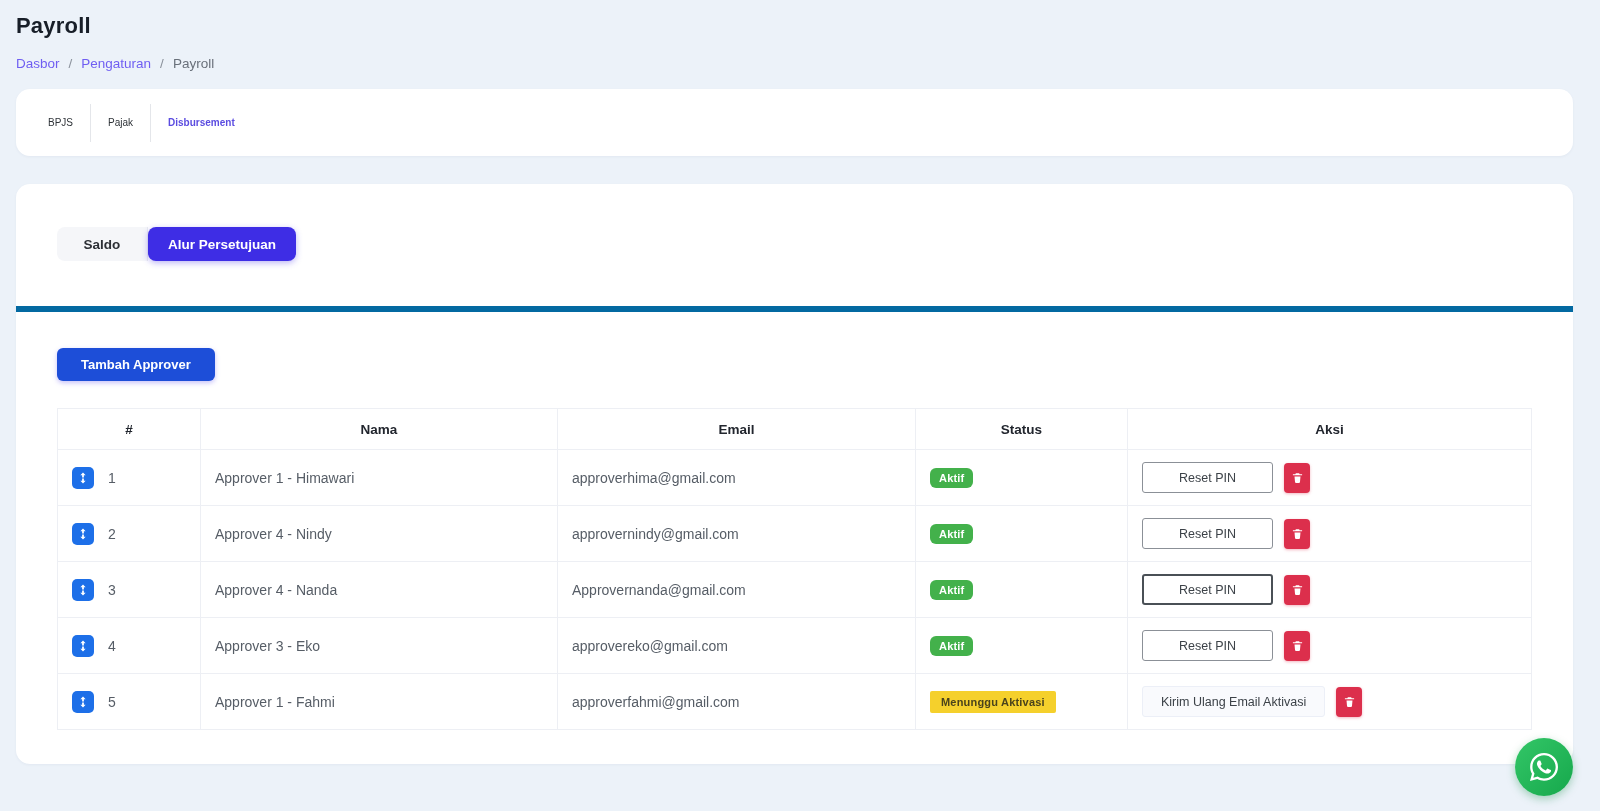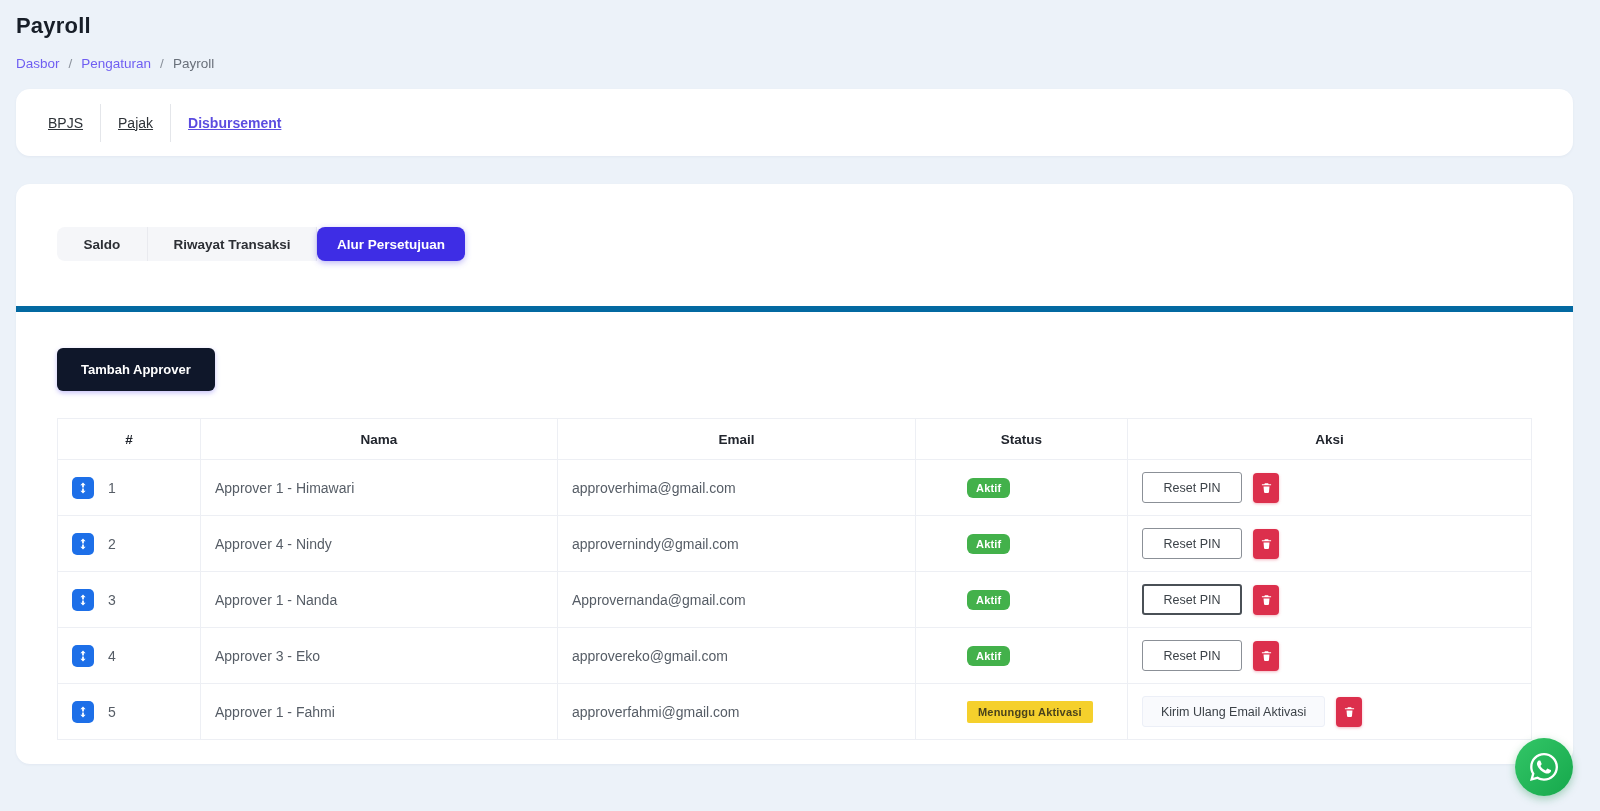--- a/index.html
+++ b/index.html
@@ -25,21 +25,21 @@
 
   
   .card {
     background:#fff; border-radius:14px;
     box-shadow:0 1px 3px rgba(30,50,90,.05);
   }
   .tabs-card {
     margin-top:18px; height:67px;
     display:flex; align-items:center; padding:0 32px;
   }
-  .tab { font-size:14px; color:#2e3338; padding:0 17px; cursor:pointer; font-weight:500;text-decoration:underline; }
+  .tab { font-size:10px; color:#2e3338; padding:0 17px; cursor:pointer; font-weight:500; }
   .tab:first-child { padding-left:0; }
   .tab.active { color:#5b4ce0; font-weight:600; }
   .tab-divider { width:1px; height:38px; background:#e4e6ea; }
 
   .main-card { margin-top:28px; height:580px; }
   .main-card-head { padding:43px 41px 45px; border-bottom:6px solid #0369a1; }
   .subtab-group { display:inline-flex; border-radius:8px; }
   .subtab {
     height:34px; display:flex; align-items:center; justify-content:center;
     background:#f5f6f9; border-right:1px solid #e9eaef;
@@ -48,50 +48,50 @@
   .subtab:first-child { border-radius:8px 0 0 8px; width:91px; }
   .subtab:nth-child(2) { width:169px; }
   .subtab.active {
     width:148px; background:#3e2de5; color:#fff; font-weight:700;
     border:none; border-radius:8px;
     box-shadow:0 2px 6px rgba(62,45,229,.35);
   }
 
   .main-card-body { padding:36px 41px 0; }
   .add-approver-btn {
-    height:43px; padding:0 24px; border:none; border-radius:6px;
-    background:#0f172a; color:#fff; font-family:inherit;
+    height:33px; padding:0 24px; border:none; border-radius:6px;
+    background:#1d4ed8; color:#fff; font-family:inherit;
     font-size:13px; font-weight:700; cursor:pointer;
     box-shadow:0 2px 5px rgba(115,103,240,.4);
   }
 
   
   table { margin-top:27px; width:100%; border-collapse:collapse; border:1px solid #e8ebf1; }
   th {
     height:41px; font-size:13.5px; font-weight:700; color:#22262e;
     text-align:center; border:1px solid #edeff4; background:#fff;
   }
   td { height:56px; border:1px solid #edeff4; font-size:14px; color:#565d66; padding:0 14px; }
   .num-cell { display:flex; align-items:center; gap:14px; }
   .drag-handle {
     width:22px; height:22px; border-radius:5px; background:#1d6fe8;
     display:flex; align-items:center; justify-content:center; cursor:grab; flex:0 0 auto;
   }
   .badge {
     display:inline-block; padding:4px 9px; border-radius:6px;
-    font-size:11px; font-weight:700; letter-spacing:.2px;margin-left:37px;
+    font-size:11px; font-weight:700; letter-spacing:.2px;
   }
   .badge.active  { background:#43b14b; color:#fff; }
   .badge.pending { background:#f5d02c; color:#4a431c; border-radius:2px; padding:5px 11px; }
   .actions { display:flex; align-items:center; gap:11px; }
   .action-button {
     height:31px; border-radius:3px; font-family:inherit;
     font-size:12.5px; color:#3c4248; cursor:pointer; background:#fff;
   }
-  .action-button.reset-pin { width:100px; border:1px solid #8b9097; }
+  .action-button.reset-pin { width:131px; border:1px solid #8b9097; }
   .action-button.reset-pin.emphasis { border:2px solid #4a5056; }
   .action-button.resend { padding:0 18px; background:#f9fafd; border:1px solid #eceff7; }
   .delete-button {
     width:26px; height:30px; border:none; border-radius:4px;
     background:#dc2f4c; display:flex; align-items:center; justify-content:center; cursor:pointer;
     box-shadow:0 1px 3px rgba(220,47,76,.35);
   }
 
   
   .whatsapp-fab {
@@ -122,21 +122,20 @@
     <div class="tab-divider"></div>
     <div class="tab">Pajak</div>
     <div class="tab-divider"></div>
     <div class="tab active">Disbursement</div>
   </div>
 
   <div class="card main-card">
     <div class="main-card-head">
       <div class="subtab-group">
         <div class="subtab">Saldo</div>
-        <div class="subtab">Riwayat Transaksi</div>
         <div class="subtab active">Alur Persetujuan</div>
       </div>
     </div>
 
     <div class="main-card-body">
       <button class="add-approver-btn">Tambah Approver</button>
 
       <table>
         <colgroup>
           <col style="width:143px">
@@ -219,21 +218,21 @@
     <td>
       <div class="num-cell">
         <span class="drag-handle">
           <svg width="14" height="14" viewBox="0 0 24 24" fill="#fff">
             <path d="M12 2.5l4.5 4.8h-3v4h-3v-4h-3L12 2.5zm0 19l-4.5-4.8h3v-4h3v4h3L12 21.5z"></path>
           </svg>
         </span>
         <span>3</span>
       </div>
     </td>
-    <td>Approver 1 - Nanda</td>
+    <td>Approver 4 - Nanda</td>
     <td>Approvernanda@gmail.com</td>
     <td>
       <span class="badge active">Aktif</span>
     </td>
     <td>
       <div class="actions">
         <button class="action-button reset-pin emphasis">Reset PIN</button>
         <button class="delete-button">
           <span style="display:flex">
             <svg width="13" height="14" viewBox="0 0 24 24" fill="#fff">

